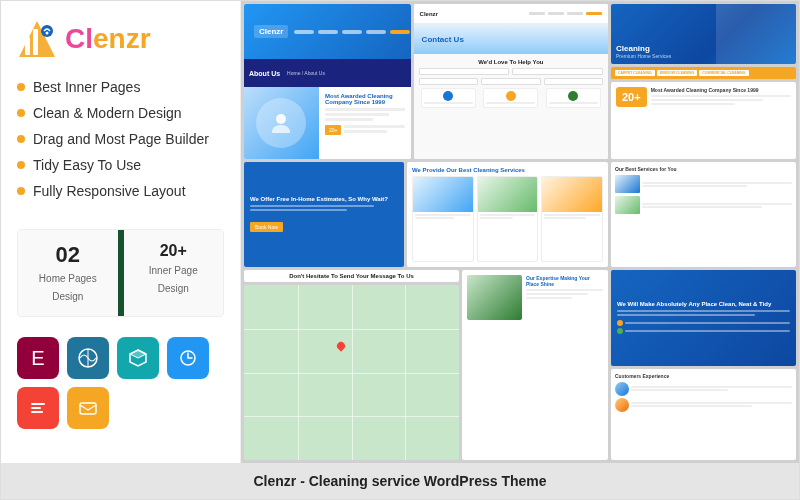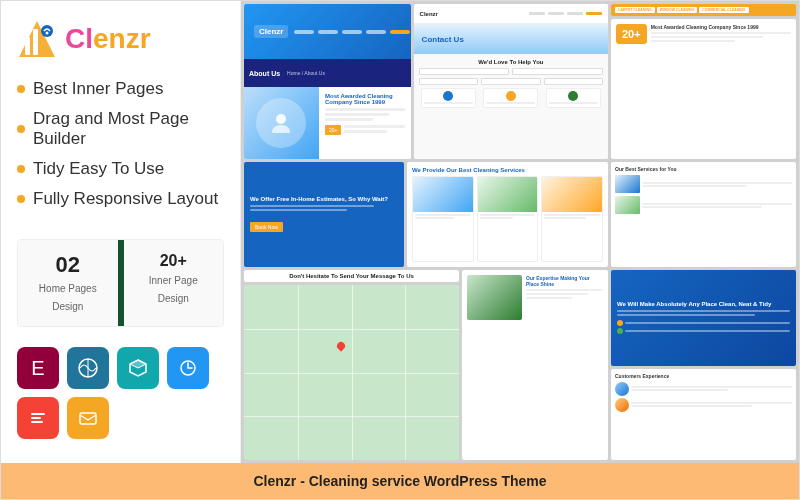--- a/index.html
+++ b/index.html
@@ -61,21 +61,21 @@
     }
 
     .feature-list {
       list-style: none;
       margin-bottom: 20px;
     }
 
     .feature-list li {
       display: flex;
       align-items: center;
-      font-size: 17px;
+      font-size: 14px;
       color: #333;
       margin-bottom: 10px;
       font-weight: 500;
     }
 
     .feature-list li::before {
       content: '';
       width: 8px;
       height: 8px;
       background: #f5a623;
@@ -205,21 +205,21 @@
       margin-bottom: 2px;
     }
 
     .tiny-text-bar.short { width: 60%; }
     .tiny-text-bar.medium { width: 80%; }
     .tiny-text-bar.full { width: 100%; }
 
     
     .footer {
       height: 36px;
-      background: #fdba74;
+      background: #e5e5e5;
       display: flex;
       align-items: center;
       justify-content: center;
     }
 
     .footer-text {
       font-size: 14px;
       font-weight: bold;
       color: #222;
     }
@@ -245,20 +245,21 @@
           <path d="M27,12 Q30,8 33,12" stroke="#fff" stroke-width="1.5" fill="none"></path>
           <circle cx="30" cy="14" r="1.5" fill="#fff"></circle>
         </svg>
         <div class="logo-text">
           <span style="color:#ec4899;">Cl</span><span style="color:#f5a623;">enzr</span>
         </div>
       </div>
 
       <ul class="feature-list">
         <li>Best Inner Pages</li>
+        <li>Clean &amp; Modern Design</li>
         <li>Drag and Most Page Builder</li>
         <li>Tidy Easy To Use</li>
         <li>Fully Responsive Layout</li>
       </ul>
 
       <div class="stats-row">
         <div class="stat-box">
           <span class="stat-number">02</span>
           <span class="stat-label">
             <span>Home Pages</span><br>
@@ -393,20 +394,25 @@
               <div style="width:30%; text-align:center; background:#fff; border:1px solid #eee; border-radius:2px; padding:2px;">
                 <div style="width:10px; height:10px; background:#2e7d32; border-radius:50%; margin:0 auto 1px;"></div>
                 <div style="height:2px; background:#eee; border-radius:1px; margin-bottom:1px;"></div>
               </div>
             </div>
           </div>
         </div>
 
         <div style="width:185px; display:flex; flex-direction:column; gap:3px; flex-shrink:0;">
 
+          <div style="background:linear-gradient(135deg, #1565C0 0%, #0D47A1 60%, #1976D2 100%); border-radius:2px; height:60px; display:flex; flex-direction:column; justify-content:flex-end; padding:5px; position:relative; overflow:hidden; flex-shrink:0;">
+            <div style="position:absolute; top:0; right:0; width:80px; height:60px; background:linear-gradient(135deg, rgba(255,255,255,0.15), rgba(255,255,255,0.05)); border-radius:0 2px 2px 0;"></div>
+            <div style="font-size:8px; color:#fff; font-weight:bold; z-index:1;">Cleaning</div>
+            <div style="font-size:5px; color:rgba(255,255,255,0.7); z-index:1;">Premium Home Services</div>
+          </div>
 
           <div style="background:#f5a623; border-radius:2px; padding:3px 4px; display:flex; gap:2px; align-items:center; flex-wrap:wrap;">
             <div style="background:#fff; color:#f5a623; font-size:3.5px; padding:1px 3px; border-radius:1px; font-weight:bold;">CARPET CLEANING</div>
             <div style="background:#fff; color:#f5a623; font-size:3.5px; padding:1px 3px; border-radius:1px; font-weight:bold;">WINDOW CLEANING</div>
             <div style="background:#fff; color:#f5a623; font-size:3.5px; padding:1px 3px; border-radius:1px; font-weight:bold;">COMMERCIAL CLEANING</div>
           </div>
 
           <div style="background:#fff; border-radius:2px; padding:5px; flex:1; display:flex; gap:4px; align-items:flex-start;">
             <div style="background:#f5a623; color:#fff; font-size:11px; font-weight:bold; padding:4px 6px; border-radius:3px; flex-shrink:0;">20+</div>
             <div style="flex:1;">

